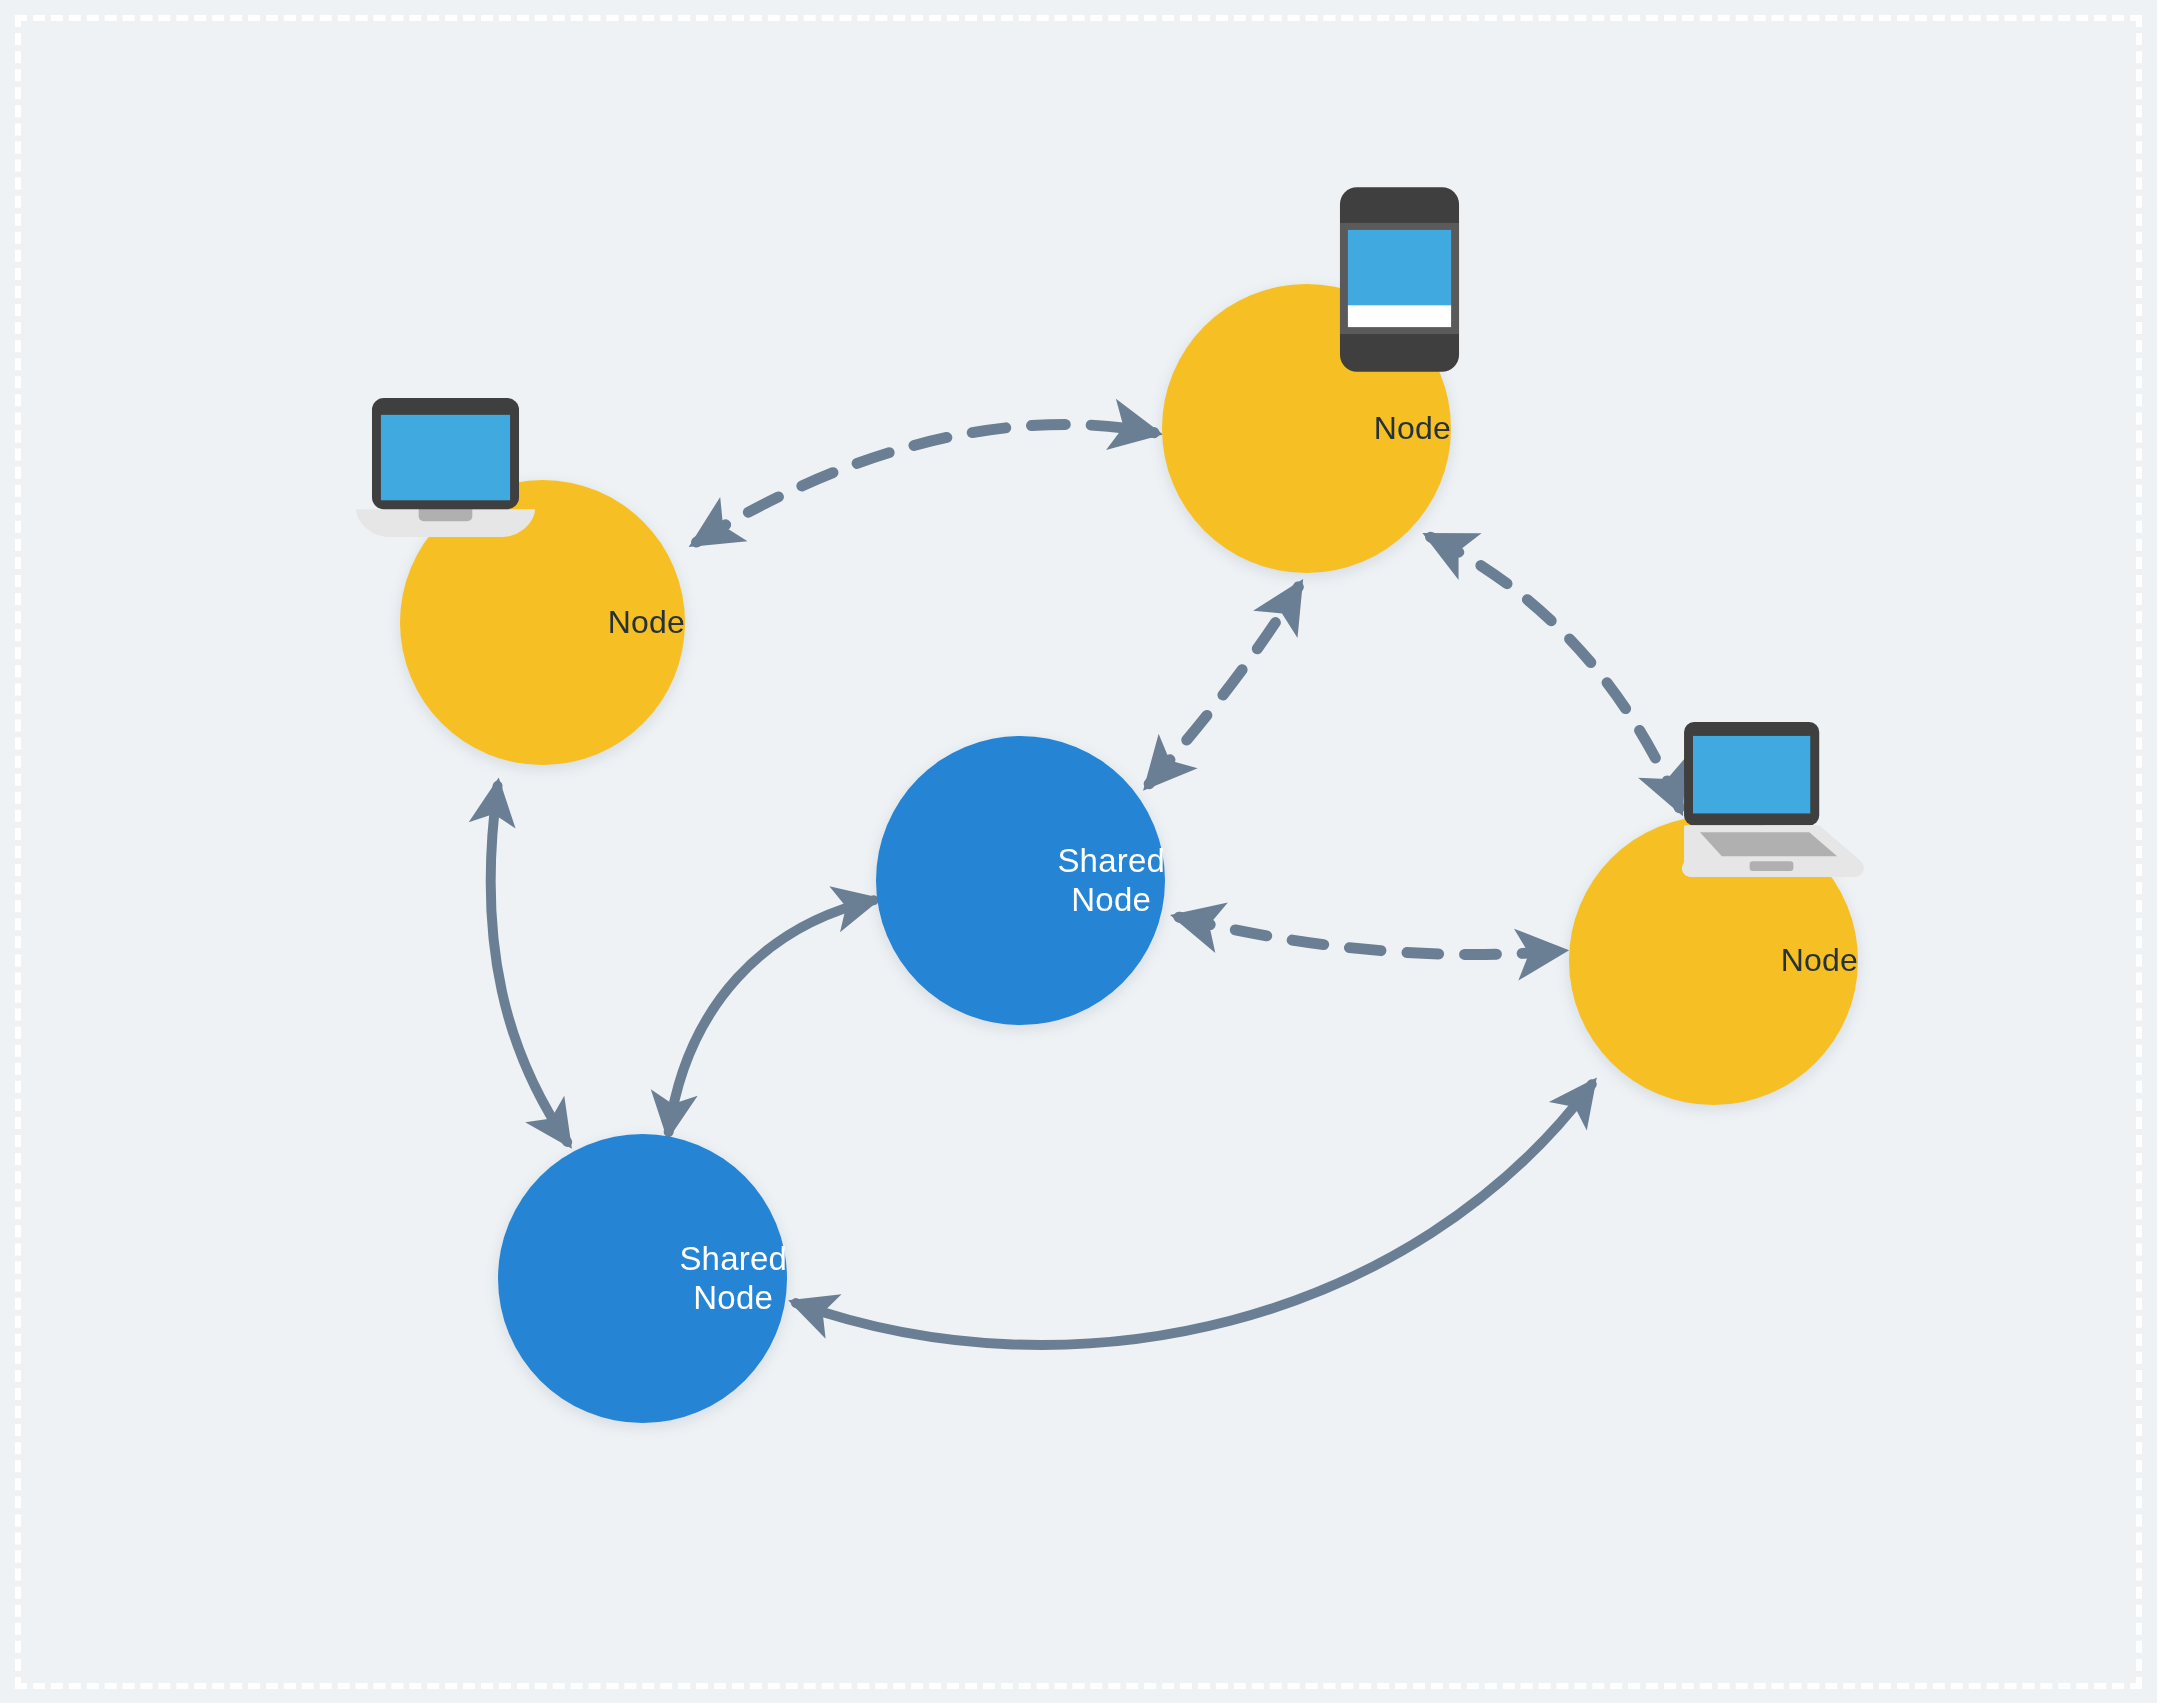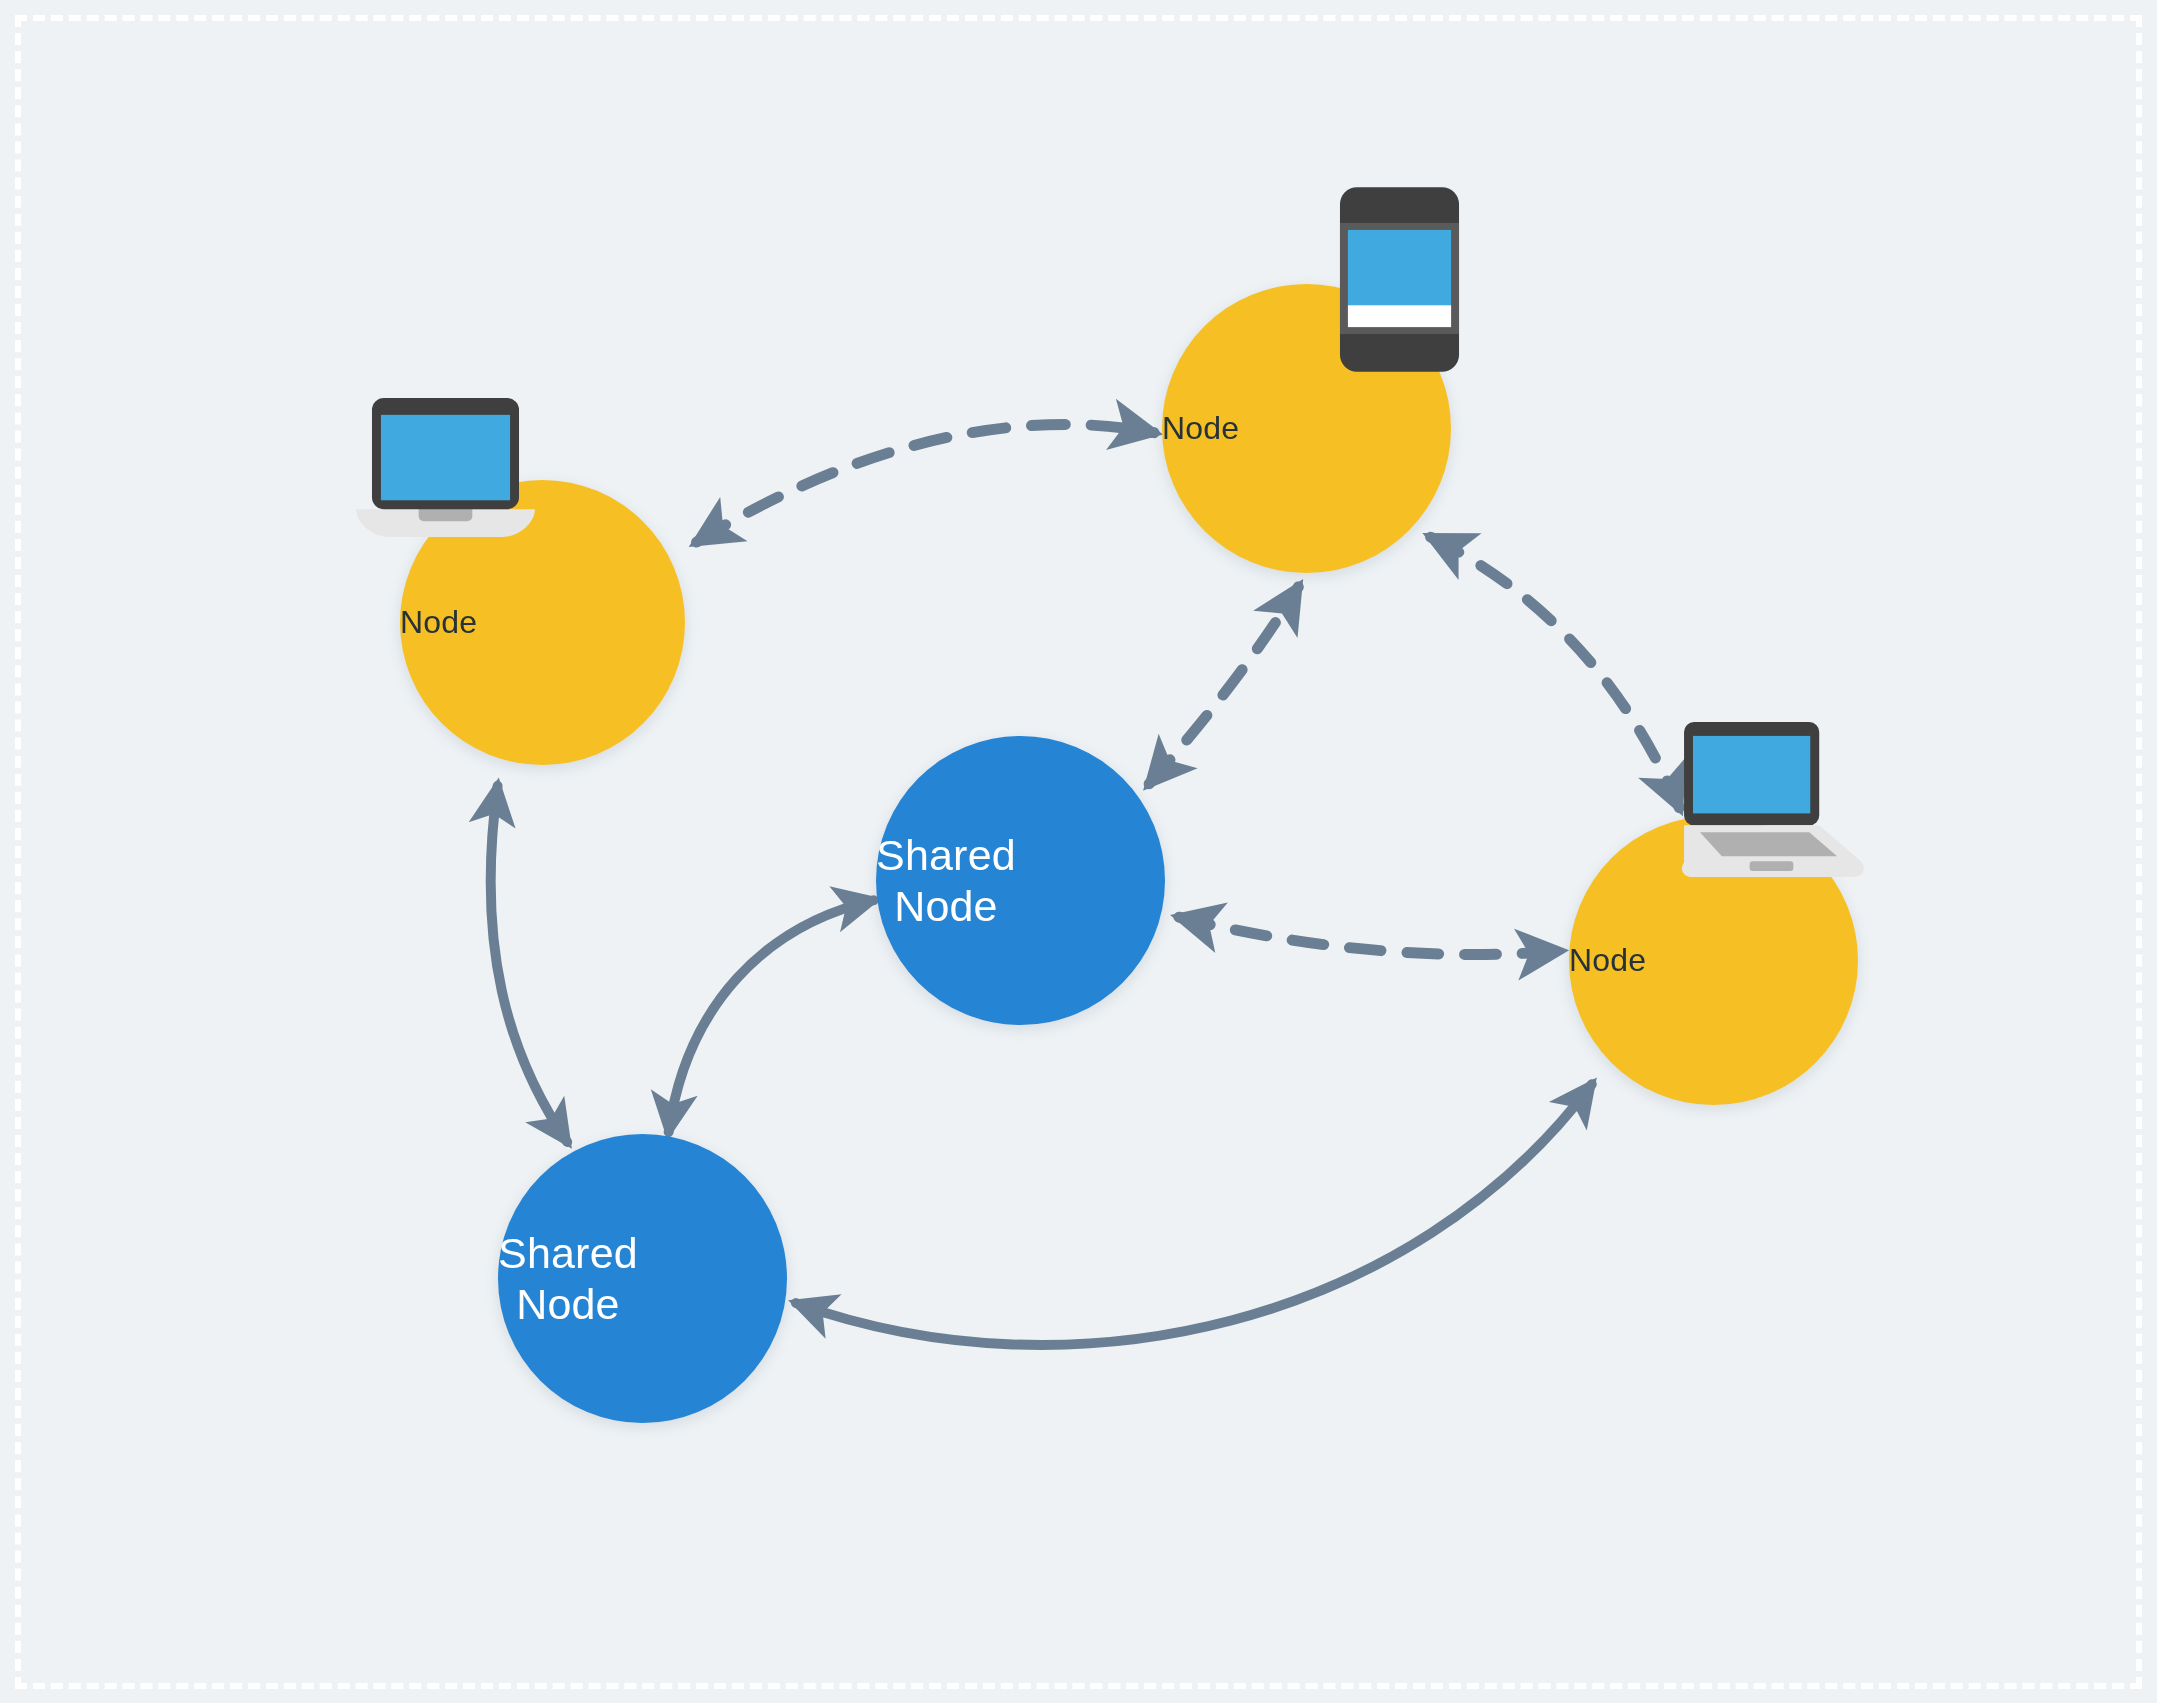--- a/index.html
+++ b/index.html
@@ -34,34 +34,34 @@
     left: 0;
     top: 0;
     width: 2157px;
     height: 1703px;
   }
   .node {
     position: absolute;
     border-radius: 50%;
     display: flex;
     align-items: center;
-    justify-content: flex-start;
+    justify-content: flex-end;
     text-align: center;
     box-shadow: 0 4px 14px rgba(80, 100, 120, 0.16);
   }
   .node-yellow {
     background: #f6c024;
     color: #263238;
   }
   .node-blue {
     background: #2684d4;
     color: #ffffff;
   }
   .node-label {
-    font-size: 43px;
+    font-size: 33px;
     line-height: 1.18;
     letter-spacing: 0.2px;
     font-weight: 400;
     white-space: pre-line;
     pointer-events: none;
   }
   .node-yellow .node-label { font-size: 32px; }
   .device {
     position: absolute;
   }

